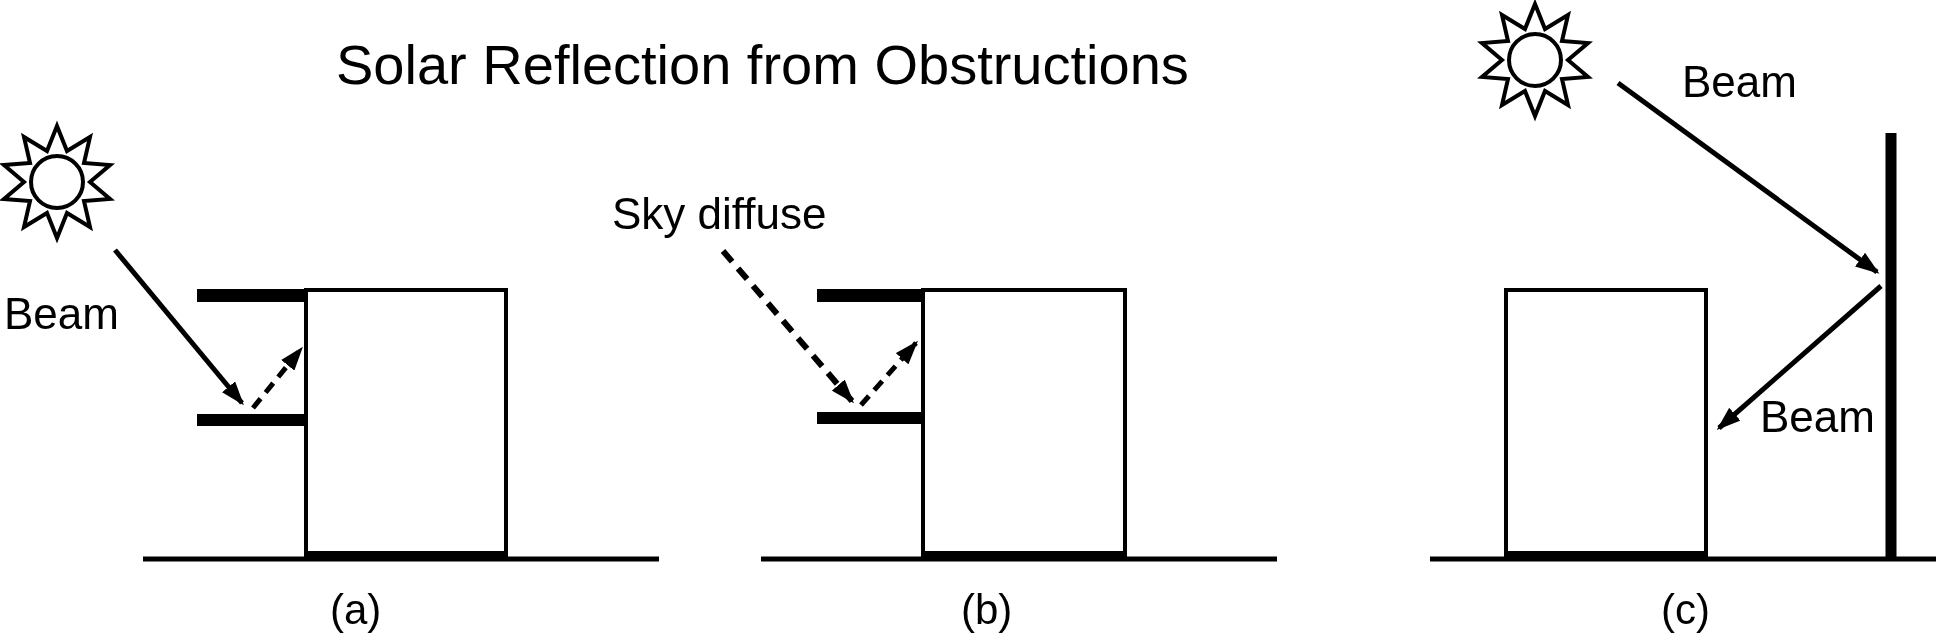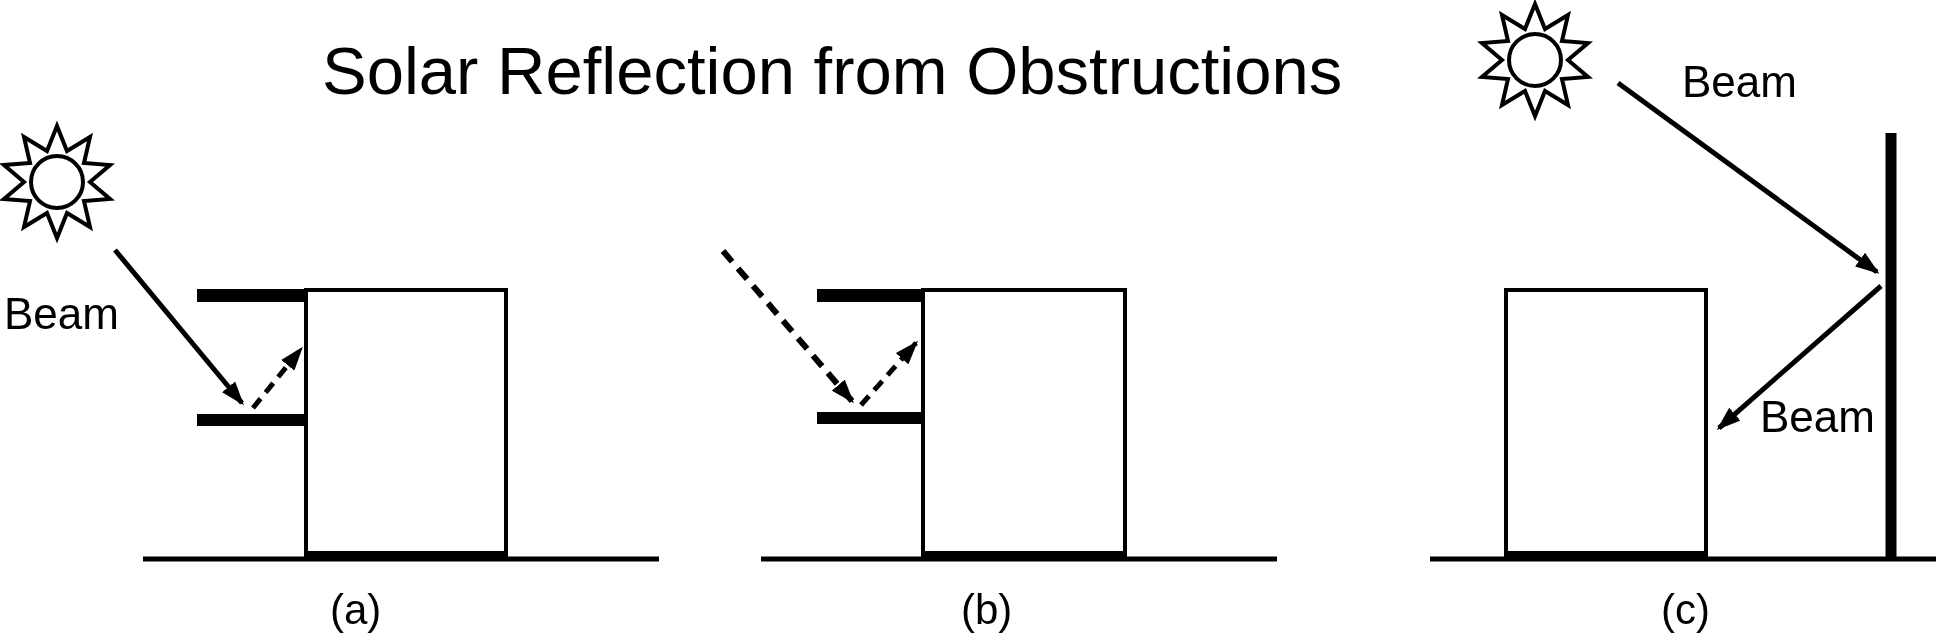--- a/index.html
+++ b/index.html
@@ -20,21 +20,21 @@
     position: absolute;
     left: 0;
     top: 0;
   }
   .lbl {
     position: absolute;
     line-height: 1;
     white-space: nowrap;
     color: #000000;
   }
-  .title   { left: 322px;  top: 37px;  font-size: 67px; text-align: center; }
+  .title   { left: 336px;  top: 37px;  font-size: 56px; text-align: center; }
   .beam-a  { left: 4px;    top: 292px; font-size: 44px; }
   .skydif  { left: 612px;  top: 192px; font-size: 44px; }
   .beam-c1 { left: 1682px; top: 60px;  font-size: 44px; }
   .beam-c2 { left: 1760px; top: 395px; font-size: 44px; }
   .cap     { font-size: 42px; top: 589px; }
   .cap-a   { left: 330px; }
   .cap-b   { left: 961px; }
   .cap-c   { left: 1661px; }
 </style>
 </head>
@@ -80,19 +80,20 @@
       <rect x="1506" y="290" width="200" height="265" fill="#ffffff" stroke="#000000" stroke-width="4"></rect>
       <line x1="1504" y1="555" x2="1708" y2="555" stroke="#000000" stroke-width="8"></line>
       <line x1="1891" y1="133" x2="1891" y2="559" stroke="#000000" stroke-width="11"></line>
       <line x1="1618" y1="83" x2="1877" y2="272" stroke="#000000" stroke-width="5" marker-end="url(#ah)"></line>
       <line x1="1881" y1="286" x2="1719" y2="428" stroke="#000000" stroke-width="5" marker-end="url(#ah)"></line>
     </g>
   </svg>
 
   <div class="lbl title">Solar Reflection from Obstructions</div>
   <div class="lbl beam-a">Beam</div>
+  <div class="lbl skydif">Sky diffuse</div>
   <div class="lbl beam-c1">Beam</div>
   <div class="lbl beam-c2">Beam</div>
   <div class="lbl cap cap-a">(a)</div>
   <div class="lbl cap cap-b">(b)</div>
   <div class="lbl cap cap-c">(c)</div>
 
 </div>
 
 </body></html>

